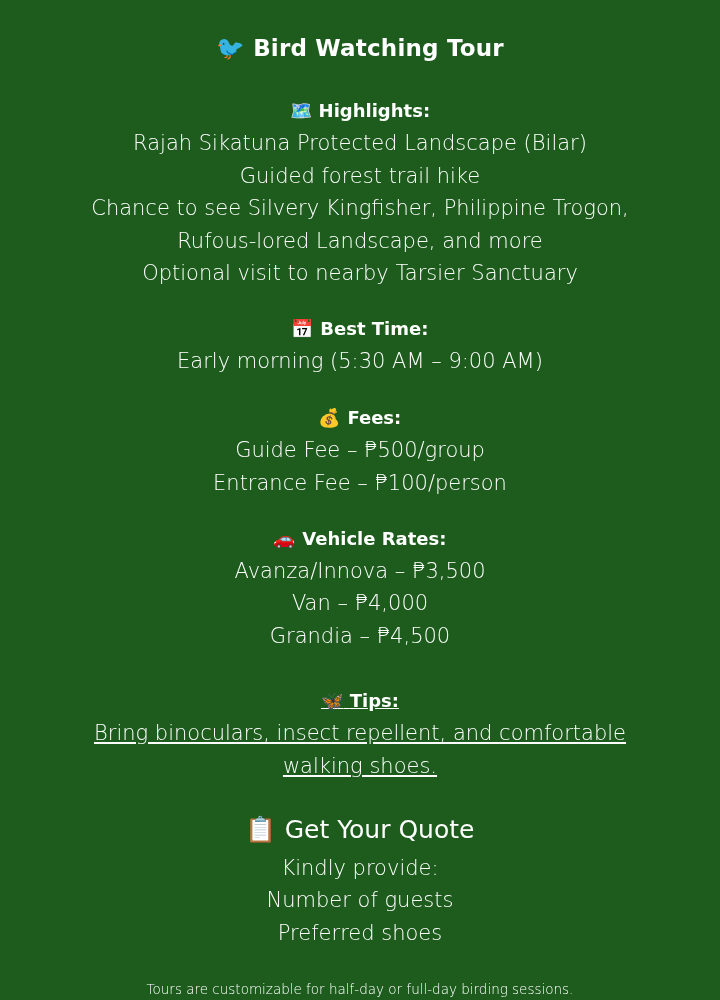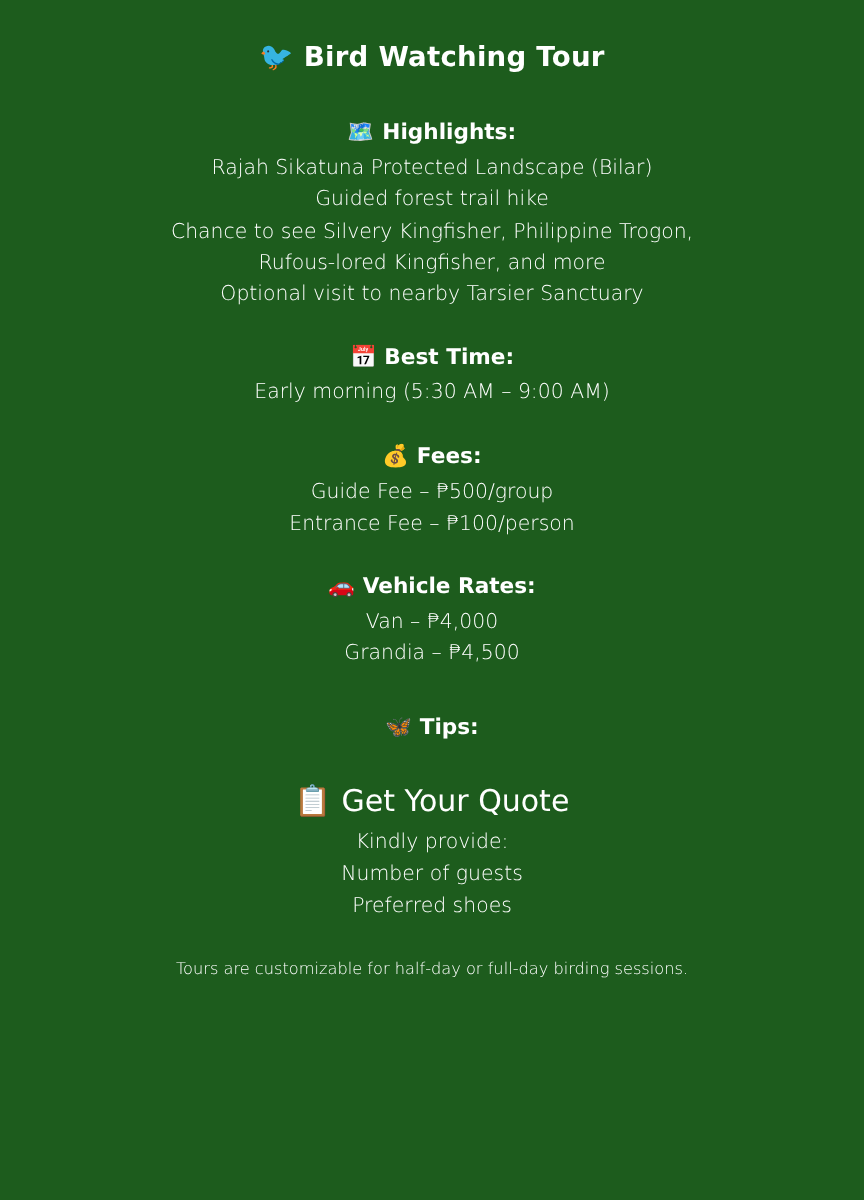--- a/index.html
+++ b/index.html
@@ -38,60 +38,60 @@
     font-size: 18px;
     font-weight: bold;
     margin-bottom: 3px;
     line-height: 1.45;
   }
   .section-head.large {
     font-size: 25px;
     font-weight: normal;
   }
   .line {
-    font-size: 17px;
+    font-size: 21px;
     line-height: 1.55;
     font-weight: 300;
   }
   .line.wide {
     max-width: 560px;
     margin: 0 auto;
   }
   .footnote {
     margin-top: 30px;
     font-size: 13.5px;
     font-weight: 300;
     line-height: 1.5;
   }
   .sec-highlights { margin-top: 34px; }
   .sec-besttime { }
   .sec-fees { margin-top: 28px; }
   .sec-vehicle { }
-  .sec-tips { margin-top: 36px; }
+  .sec-tips { margin-top: 36px; text-decoration: underline; }
   .sec-quote { margin-top: 30px; }
 </style>
 </head>
 <body style="background: rgb(29, 92, 29); color: rgb(255, 255, 255);">
 
 <div class="page">
 
   <div class="title">
     <span class="emoji">🐦</span>
     <span>Bird Watching Tour</span>
   </div>
 
   <div class="section sec-highlights">
     <div class="section-head">
       <span class="emoji">🗺️</span>
       <span>Highlights:</span>
     </div>
     <div class="line">Rajah Sikatuna Protected Landscape (Bilar)</div>
     <div class="line">Guided forest trail hike</div>
     <div class="line">Chance to see Silvery Kingfisher, Philippine Trogon,</div>
-    <div class="line">Rufous-lored Kingfisher, and more</div>
+    <div class="line">Rufous-lored Landscape, and more</div>
     <div class="line">Optional visit to nearby Tarsier Sanctuary</div>
   </div>
 
   <div class="section sec-besttime">
     <div class="section-head">
       <span class="emoji">📅</span>
       <span>Best Time:</span>
     </div>
     <div class="line">Early morning (5:30 AM – 9:00 AM)</div>
   </div>
@@ -103,29 +103,31 @@
     </div>
     <div class="line">Guide Fee – ₱500/group</div>
     <div class="line">Entrance Fee – ₱100/person</div>
   </div>
 
   <div class="section sec-vehicle">
     <div class="section-head">
       <span class="emoji">🚗</span>
       <span>Vehicle Rates:</span>
     </div>
+    <div class="line">Avanza/Innova – ₱3,500</div>
     <div class="line">Van – ₱4,000</div>
     <div class="line">Grandia – ₱4,500</div>
   </div>
 
   <div class="section sec-tips">
     <div class="section-head">
       <span class="emoji">🦋</span>
       <span>Tips:</span>
     </div>
+    <div class="line wide">Bring binoculars, insect repellent, and comfortable walking shoes.</div>
   </div>
 
   <div class="section sec-quote">
     <div class="section-head large">
       <span class="emoji">📋</span>
       <span>Get Your Quote</span>
     </div>
     <div class="line">Kindly provide:</div>
     <div class="line">Number of guests</div>
     <div class="line">Preferred shoes</div>

